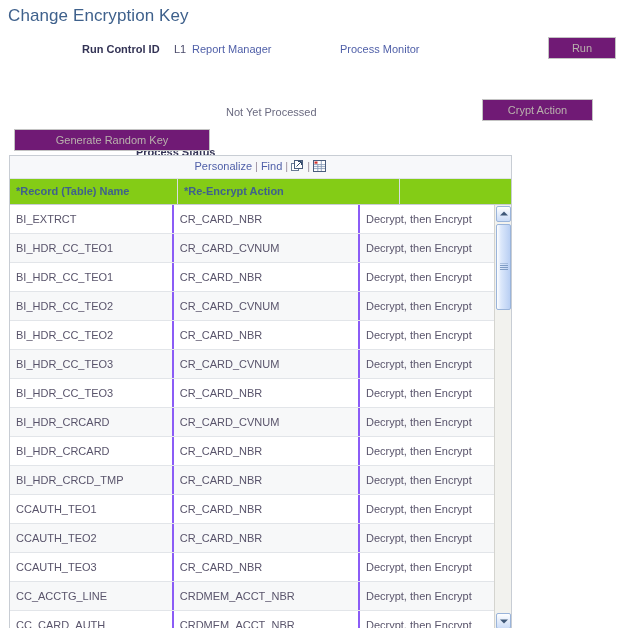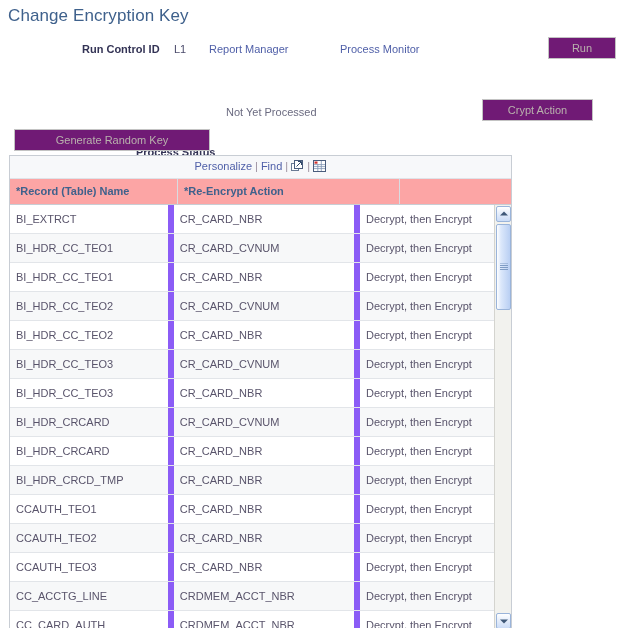--- a/index.html
+++ b/index.html
@@ -57,21 +57,20 @@
   }
   .lnk-report-manager {
     position: absolute;
     left: 192px;
     top: 0;
     color: #4f5fa8;
     font-size: 11px;
     text-decoration: none;
     white-space: nowrap;
     cursor: pointer;
-    margin-left: 17px;
   }
   .lnk-process-monitor {
     position: absolute;
     left: 340px;
     top: 0;
     color: #4f5fa8;
     font-size: 11px;
     text-decoration: none;
     white-space: nowrap;
     cursor: pointer;
@@ -242,21 +241,21 @@
   }
   .nav-arrow.next::after {
     transform: translate(-40%, -50%);
     border-left: 4px solid #6a6a80;
   }
 
   
   .grid-head {
     display: flex;
     height: 25px;
-    background: #fca5a5;
+    background: #84cc16;
     border-bottom: 1px solid #c8cdd4;
   }
   .grid-head .cell {
     box-sizing: border-box;
     font-size: 11px;
     font-weight: bold;
     color: #3f618c;
     padding: 6px 0 0 6px;
     border-right: 1px solid #d8dce1;
     white-space: nowrap;
@@ -287,21 +286,21 @@
     height: 28px;
     border-bottom: 1px solid #e2e5e9;
     background: #ffffff;
   }
   .grid-row.alt { background: #f7f8f9; }
   .grid-row .cell {
     box-sizing: border-box;
     font-size: 11px;
     color: #59546b;
     padding: 8px 0 0 6px;
-    border-right: 6px solid #8b5cf6;
+    border-right: 2px solid #8b5cf6;
     white-space: nowrap;
     overflow: hidden;
   }
   .grid-row .cell.c3 { border-right: 1px solid #e2e5e9; }
 
   
   .vscroll {
     position: absolute;
     right: 0;
     top: 0;

